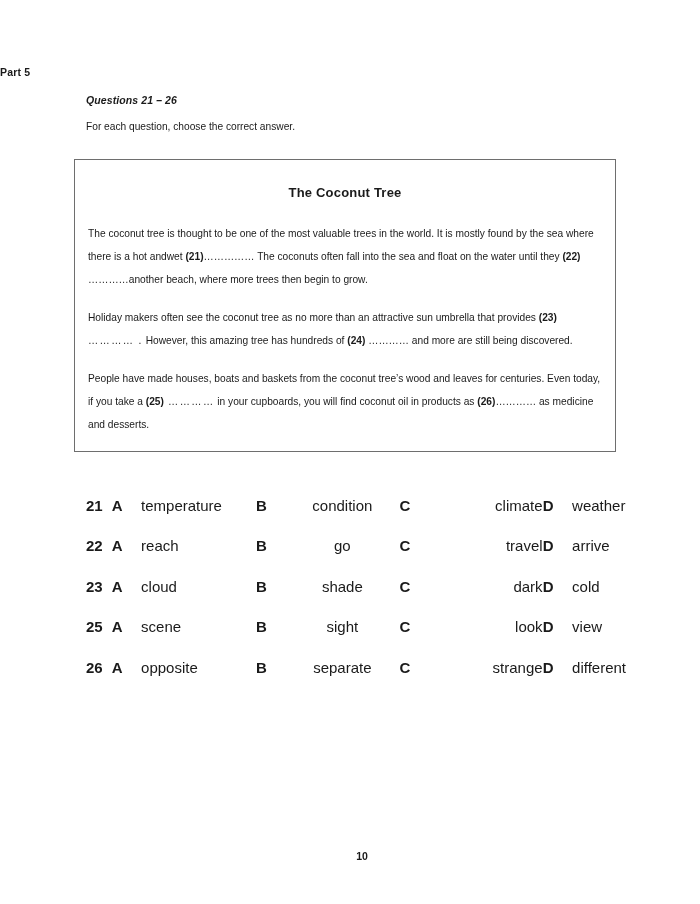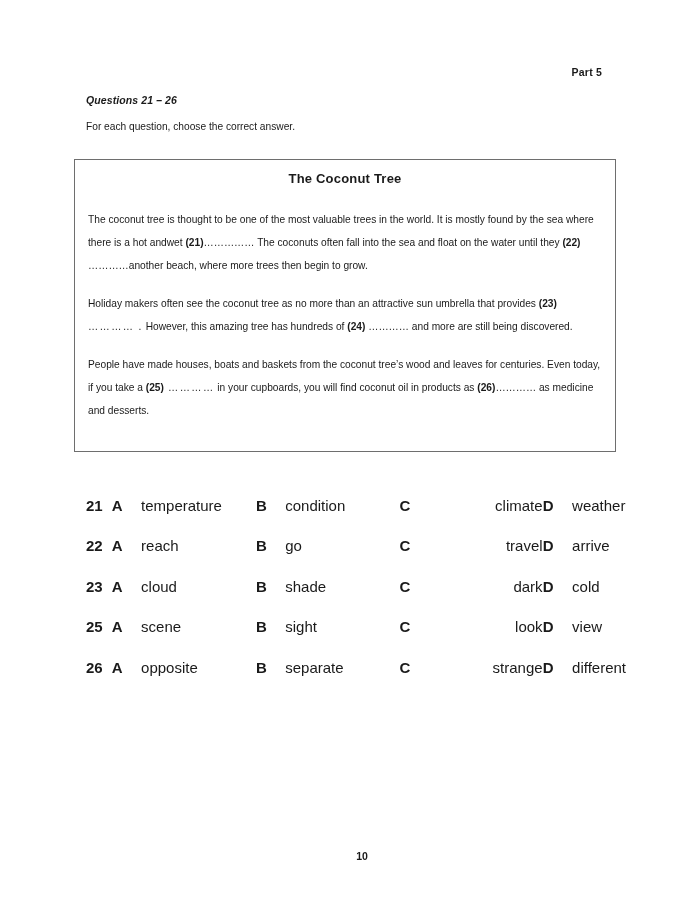--- a/index.html
+++ b/index.html
@@ -22,21 +22,21 @@
     height: 904px;
     box-sizing: border-box;
   }
 
   
   .part-title {
     position: absolute;
     top: 66px;
     left: 0;
     width: 602px;
-    text-align: right;
+    text-align: left;
     font-size: 10.5px;
     font-weight: bold;
     letter-spacing: 0.2px;
   }
   .questions-range {
     position: absolute;
     top: 94px;
     left: 86px;
     font-size: 10.5px;
     font-weight: bold;
@@ -58,21 +58,21 @@
     width: 542px;
     height: 293px;
     border: 1px solid #6e6e6e;
     box-sizing: border-box;
     background: #fff;
   }
   .passage-title {
     text-align: center;
     font-size: 13px;
     font-weight: bold;
-    margin-top: 11px;
+    margin-top: 25px;
     letter-spacing: 0.2px;
   }
   .passage-body {
     padding: 0 12px 0 13px;
     margin-top: 22px;
   }
   .para {
     font-size: 10.2px;
     line-height: 23px;
     margin: 12px 0 15px 0;
@@ -94,21 +94,21 @@
   .options td {
     font-size: 15px;
     padding: 0;
     height: 40.5px;
     vertical-align: middle;
     white-space: nowrap;
   }
   .col-q      { width: 26px; font-weight: bold; }
   .col-letter { width: 30px; font-weight: bold; }
   .col-a-txt  { width: 116px; }
-  .col-b-txt  { width: 116px; }
+  .col-b-txt  { width: 116px; text-align: center; }
   .col-c-txt  { width: 116px; text-align: right; }
   .col-d-txt  { width: auto; }
 
   
   .page-number {
     position: absolute;
     top: 850px;
     left: 12px;
     width: 700px;
     text-align: center;

